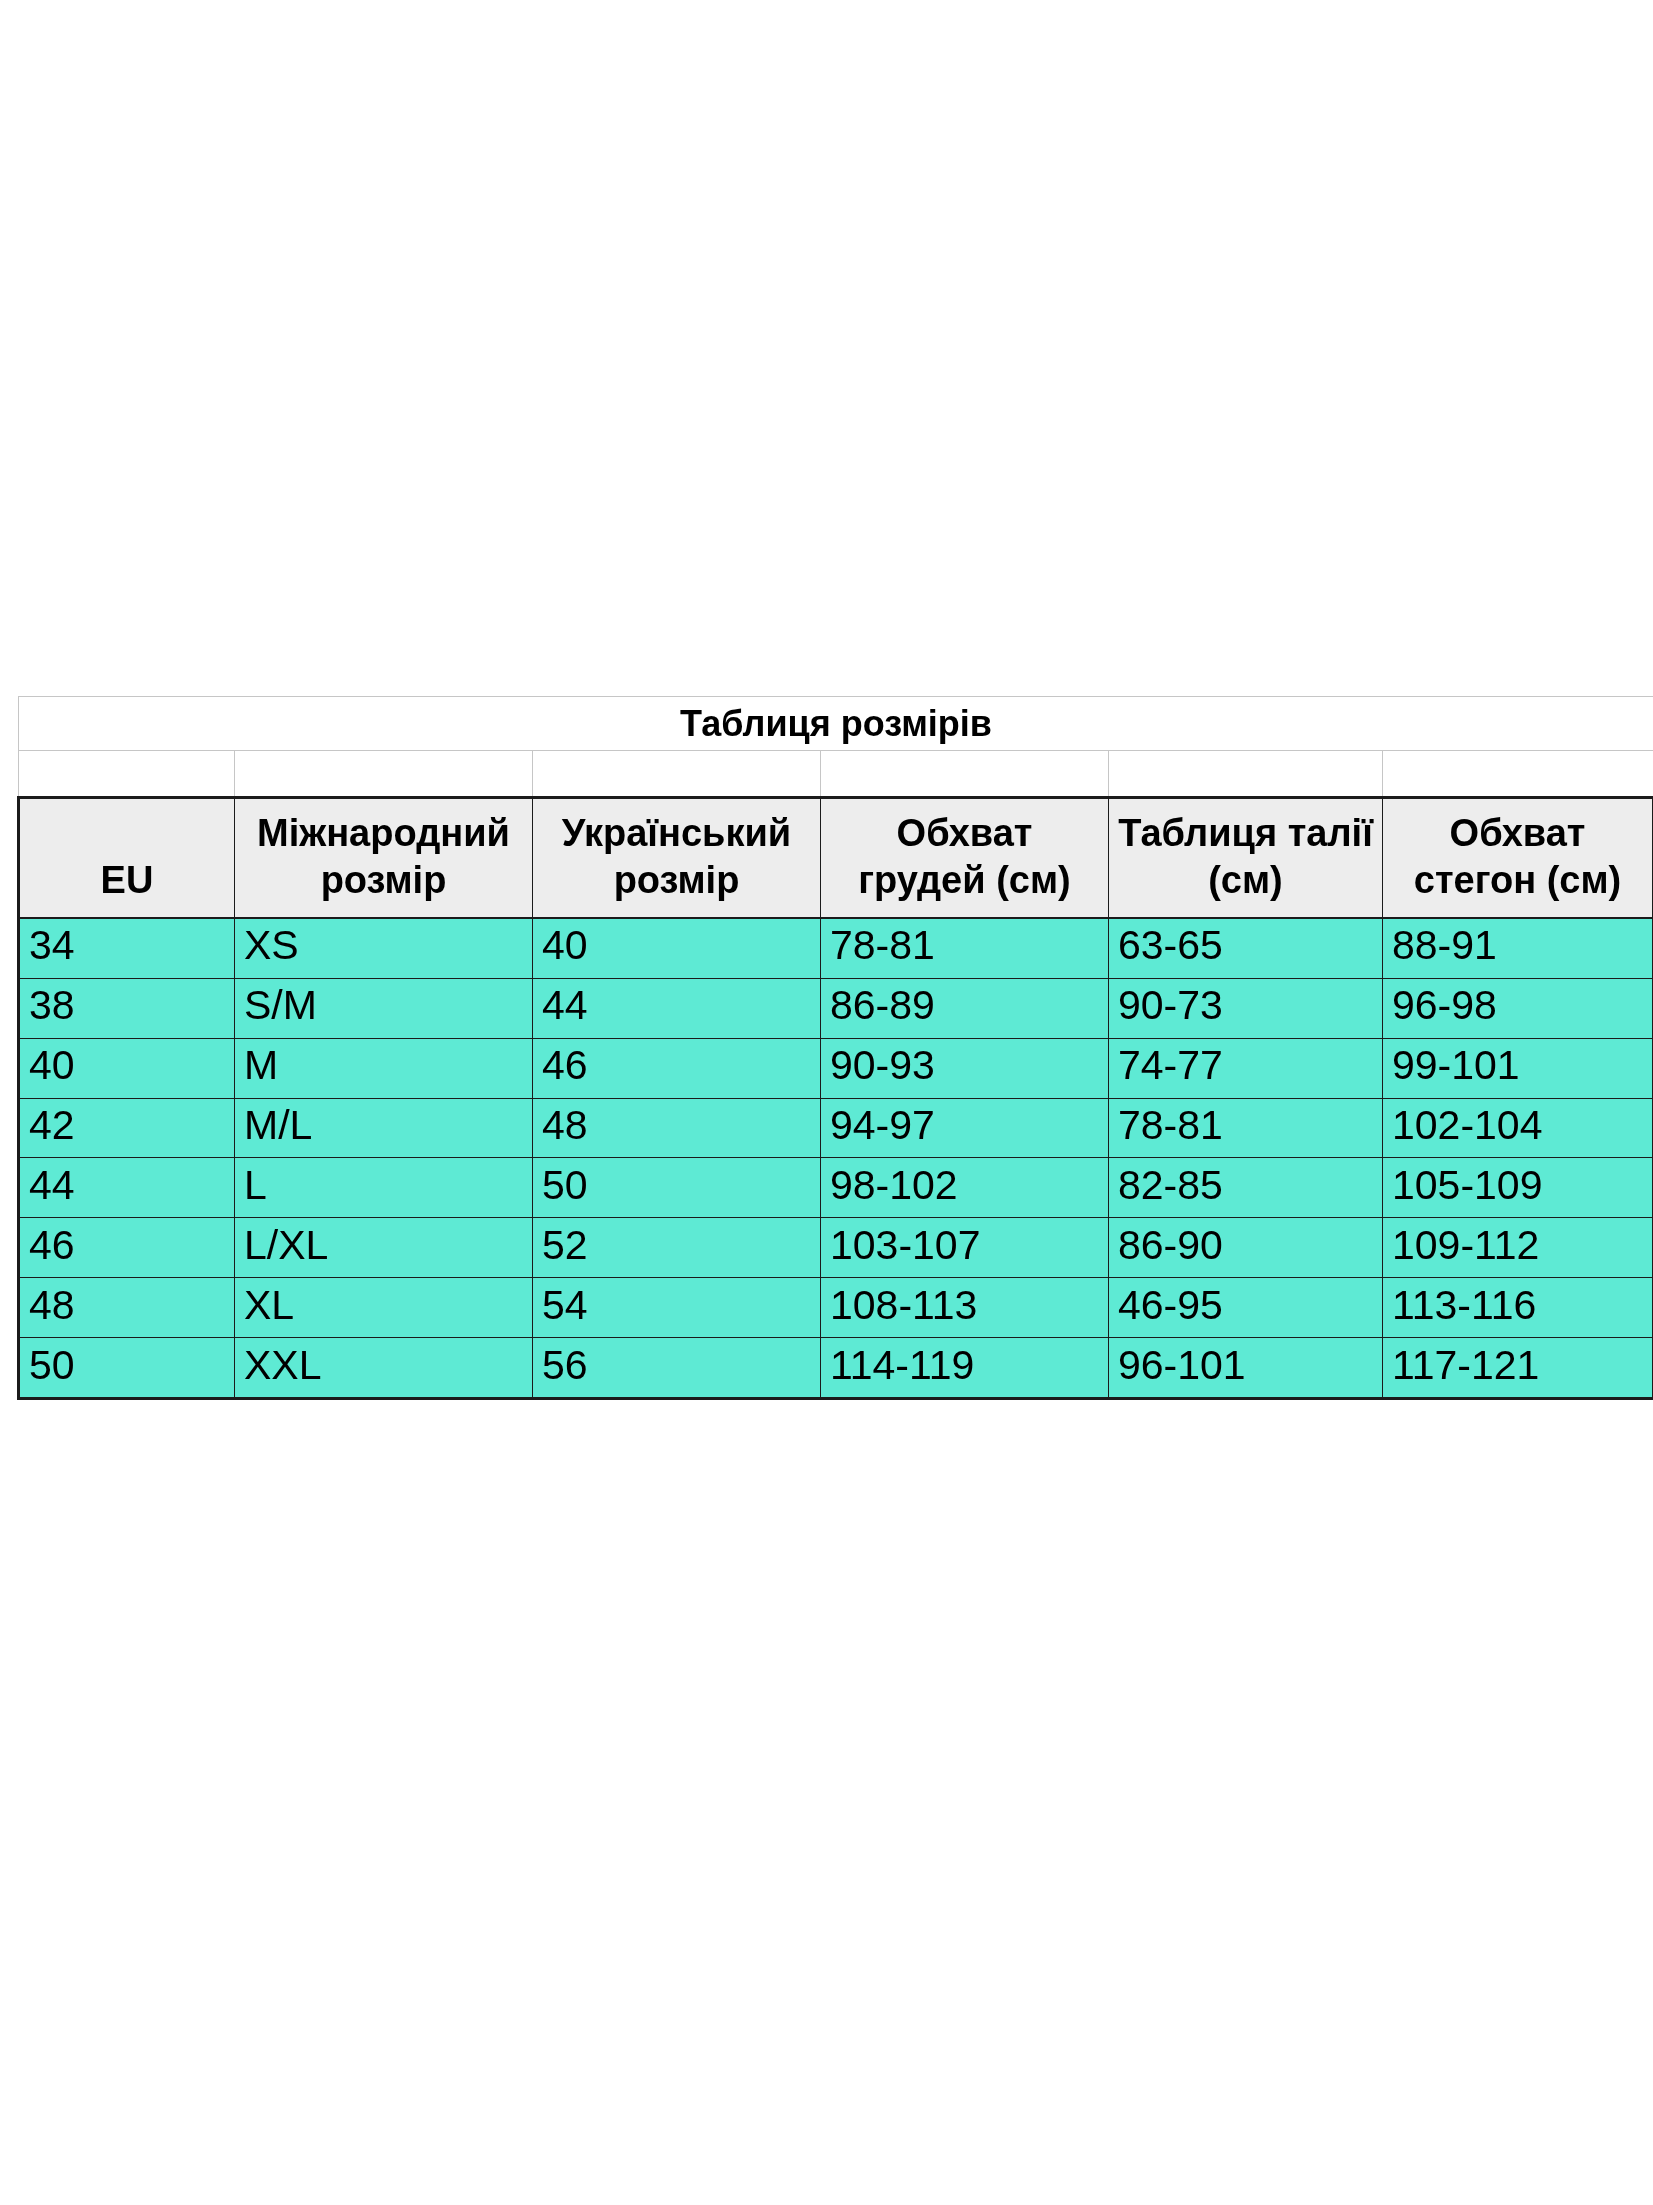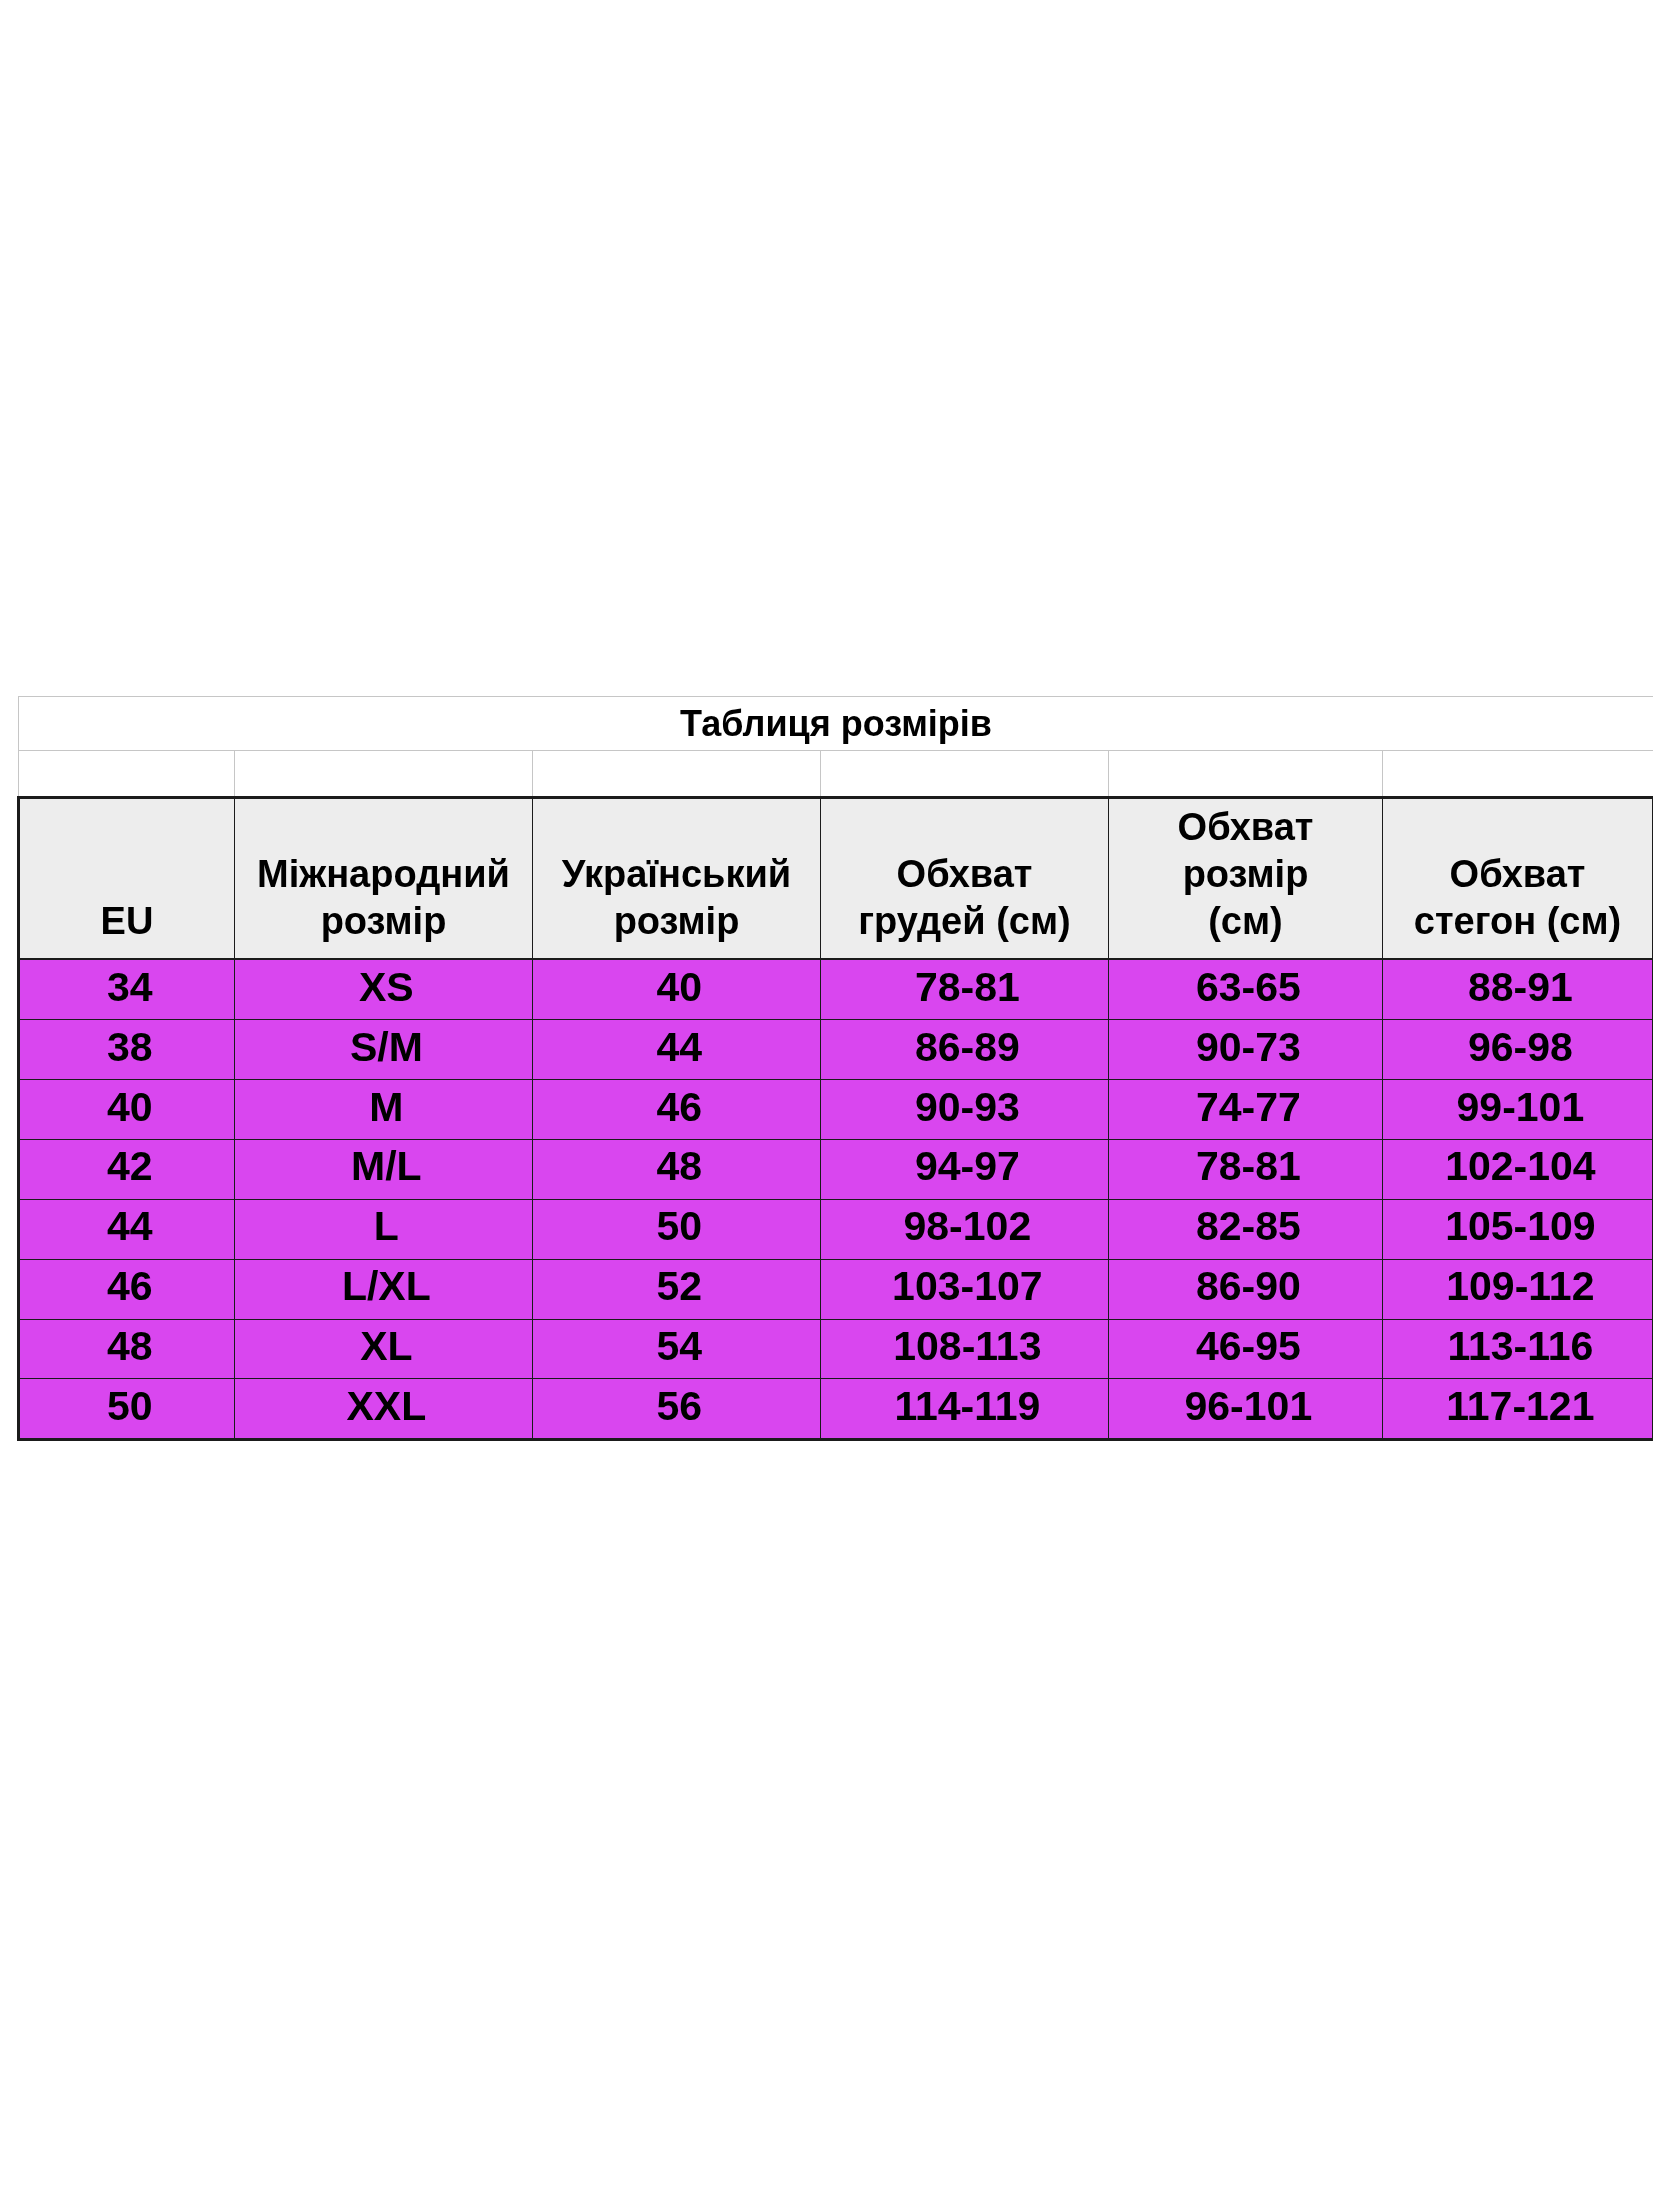--- a/index.html
+++ b/index.html
@@ -51,24 +51,24 @@
     font-weight:bold;
     vertical-align:bottom;
     padding:4.9px 3.3px 13px 3.3px;
     line-height:1.24;
     white-space:pre-line;
   }
   
   td.data-cell{
     height:54px;
     border:1.6px solid var(--border-dark);
-    background:#d946ef;
+    background:#5eead4;
     font-size:41px;
-    font-weight:700;
-    text-align:center;
+    font-weight:400;
+    text-align:left;
     vertical-align:middle;
     padding:0 3.3px 4.9px 9px;
     overflow:hidden;
   }
   .edge-left{border-left-width:3.3px !important;}
   .edge-right{border-right-width:3.3px !important;}
   tr.last-row td.data-cell{border-bottom-width:3.3px;}
 </style>
 </head>
 <body>
@@ -95,21 +95,21 @@
         <td class="spacer-cell"></td>
       </tr>
     <tr id="header-row">
         <th class="col-header edge-left">EU</th>
         <th class="col-header">Міжнародний
 розмір</th>
         <th class="col-header">Український
 розмір</th>
         <th class="col-header">Обхват
 грудей (см)</th>
-        <th class="col-header">Обхват розмір
+        <th class="col-header">Таблиця талії
 (см)</th>
         <th class="col-header edge-right">Обхват
 стегон (см)</th>
       </tr>
   <tr>
         <td class="data-cell edge-left">34</td>
         <td class="data-cell">XS</td>
         <td class="data-cell">40</td>
         <td class="data-cell">78-81</td>
         <td class="data-cell">63-65</td>

